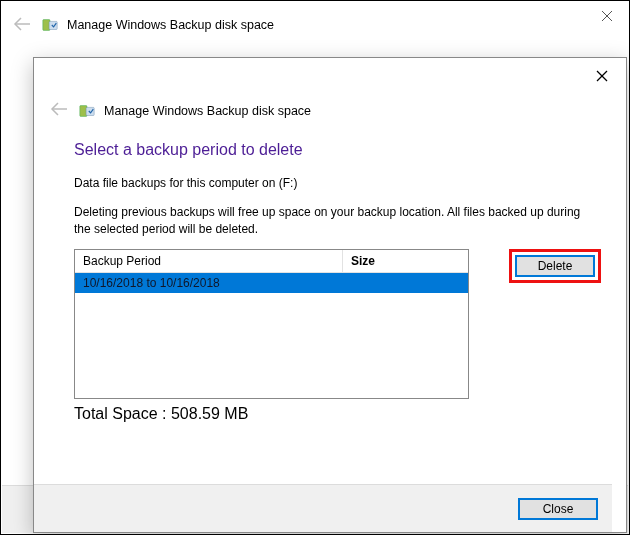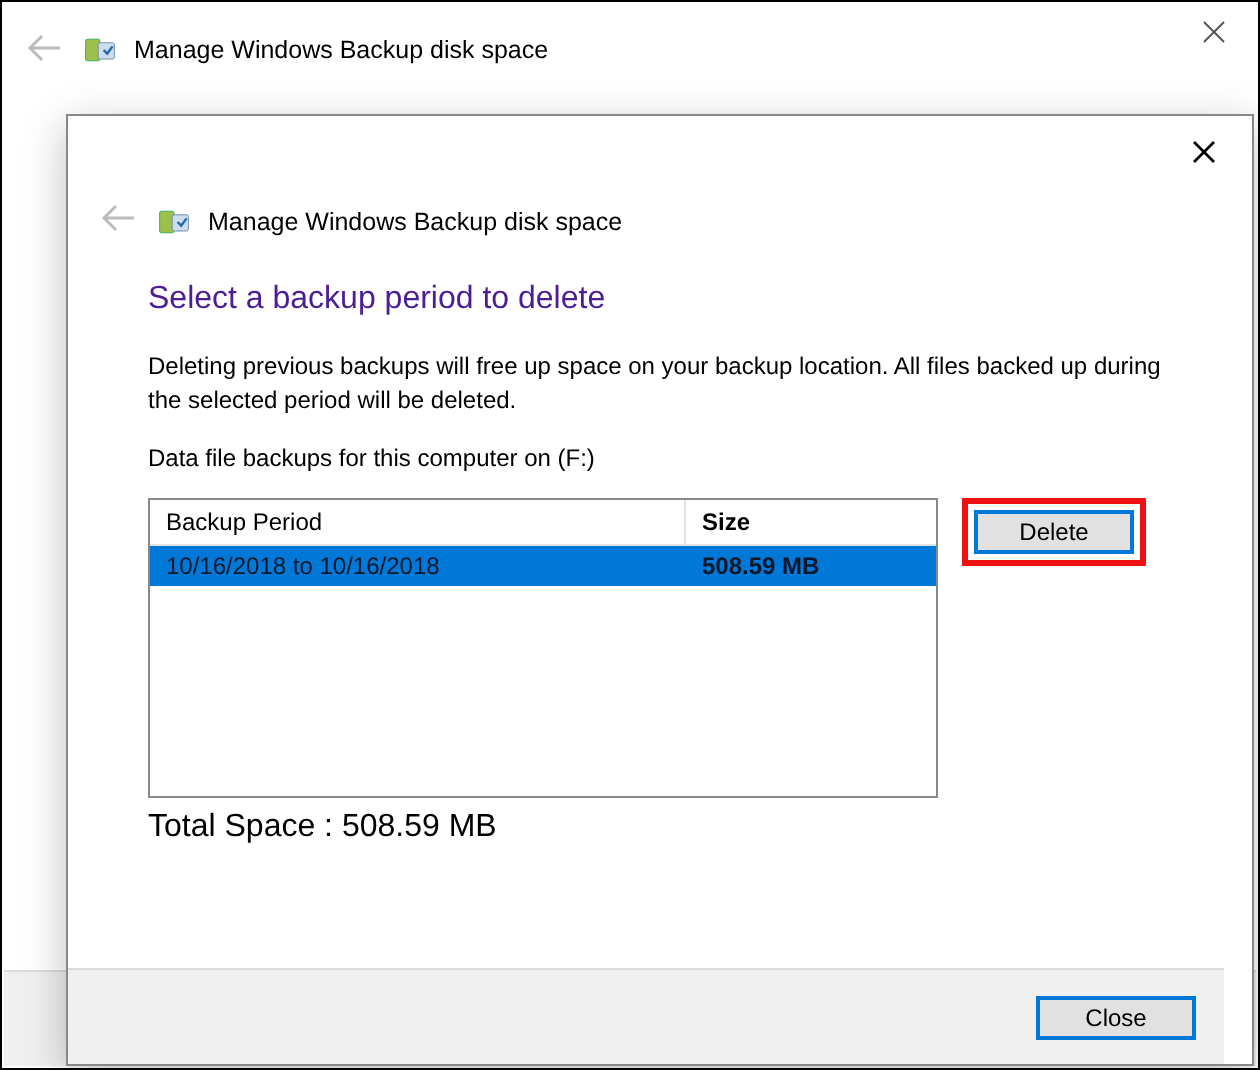--- a/index.html
+++ b/index.html
@@ -104,21 +104,21 @@
   }
   .body-text {
     font-size: 12px;
     line-height: 1.4;
     margin-bottom: 12px;
   }
 
   .work-row {
     display: flex;
     align-items: flex-start;
-    gap: 12px;
+    gap: 40px;
   }
 
   .listbox {
     width: 395px;
     height: 150px;
     border: 1px solid #888;
     background: #fff;
     overflow: hidden;
   }
   .list-header {
@@ -226,33 +226,32 @@
         <rect x="2" y="4" width="8" height="12" rx="1" fill="#9DBF4B" stroke="#3a5" stroke-width="0.5"></rect>
         <rect x="9" y="6" width="9" height="9" rx="1" fill="#cde" stroke="#68a" stroke-width="0.5"></rect>
         <path d="M12 10 l2 2 l3 -4" stroke="#2266aa" stroke-width="1.3" fill="none"></path>
       </svg>
     </span>
     <span class="inner-title">Manage Windows Backup disk space</span>
   </div>
 
   <div class="content">
     <div class="heading">Select a backup period to delete</div>
+    <div class="body-text">Data file backups for this computer on (F:)</div>
     <div class="body-text">Deleting previous backups will free up space on your backup location. All files backed up during the selected period will be deleted.</div>
-    <div class="body-text">Data file backups for this computer on (F:)</div>
 
     <div class="work-row">
       <div>
         <div class="listbox">
           <div class="list-header">
             <div class="col-period">Backup Period</div>
             <div class="col-size">Size</div>
           </div>
           <div class="list-row">
             <div class="col-period">10/16/2018 to 10/16/2018</div>
-            <div class="col-size">508.59 MB</div>
           </div>
         </div>
         <div class="total">Total Space : 508.59 MB</div>
       </div>
 
       <div class="delete-wrap">
         <button class="btn">Delete</button>
       </div>
     </div>
   </div>

